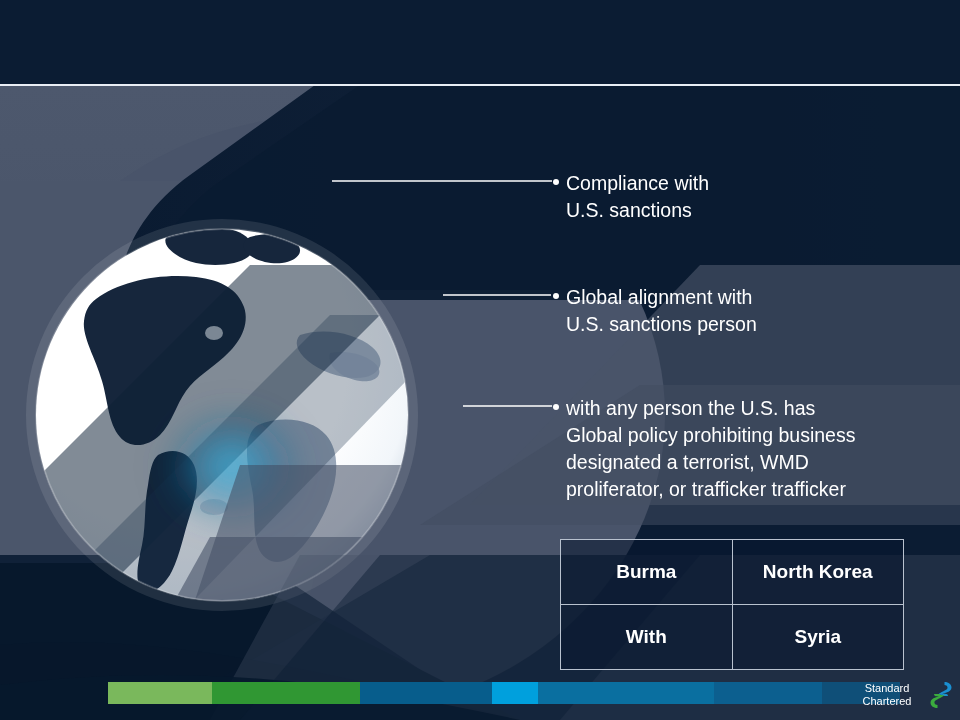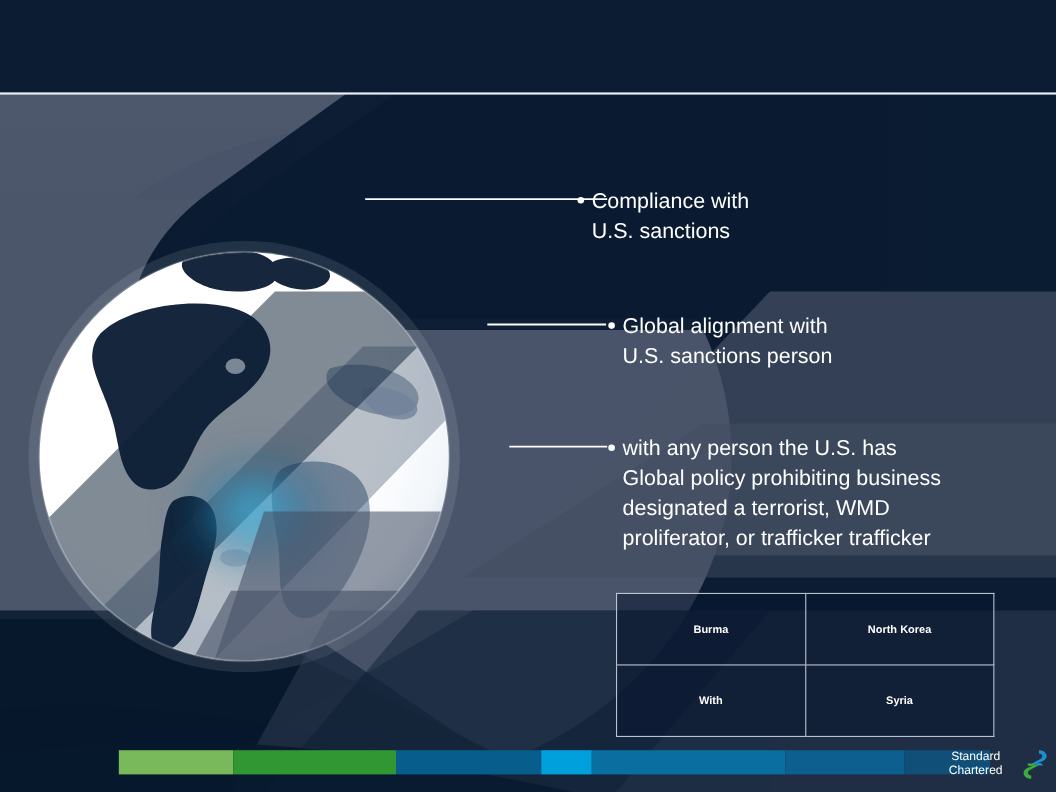--- a/index.html
+++ b/index.html
@@ -49,32 +49,32 @@
   #leaders{position:absolute;left:0;top:0;width:960px;height:720px;z-index:20;pointer-events:none;}
 
   
   .bullet{
     position:absolute;z-index:25;color:#ffffff;font-size:19.5px;line-height:27px;
   }
   .bullet .dot{
     position:absolute;left:-13px;top:9px;width:6px;height:6px;border-radius:50%;
     background:#ffffff;
   }
-  #bullet-1{left:538px;top:170px;width:330px;}
+  #bullet-1{left:566px;top:170px;width:330px;}
   #bullet-2{left:566px;top:284px;width:330px;}
   #bullet-3{left:566px;top:395px;width:340px;}
 
   
   #country-table{
     position:absolute;left:560px;top:539px;width:344px;height:131px;z-index:30;
     border-collapse:collapse;
   }
   #country-table td{
     border:1px solid #b9c2cf;
-    color:#ffffff;font-size:10px;font-weight:bold;text-align:center;
+    color:#ffffff;font-size:19px;font-weight:bold;text-align:center;
     padding:0;height:43px;width:172px;
     background:rgba(8,22,45,.55);
   }
 
   
   #footer-bar{position:absolute;left:108px;top:682px;width:792px;height:22px;display:flex;z-index:35;}
   #footer-bar i{display:block;height:100%;}
   #sc-logo{position:absolute;left:849px;top:680px;width:104px;height:32px;z-index:36;}
   #sc-text{
     position:absolute;left:0;top:2px;width:76px;

